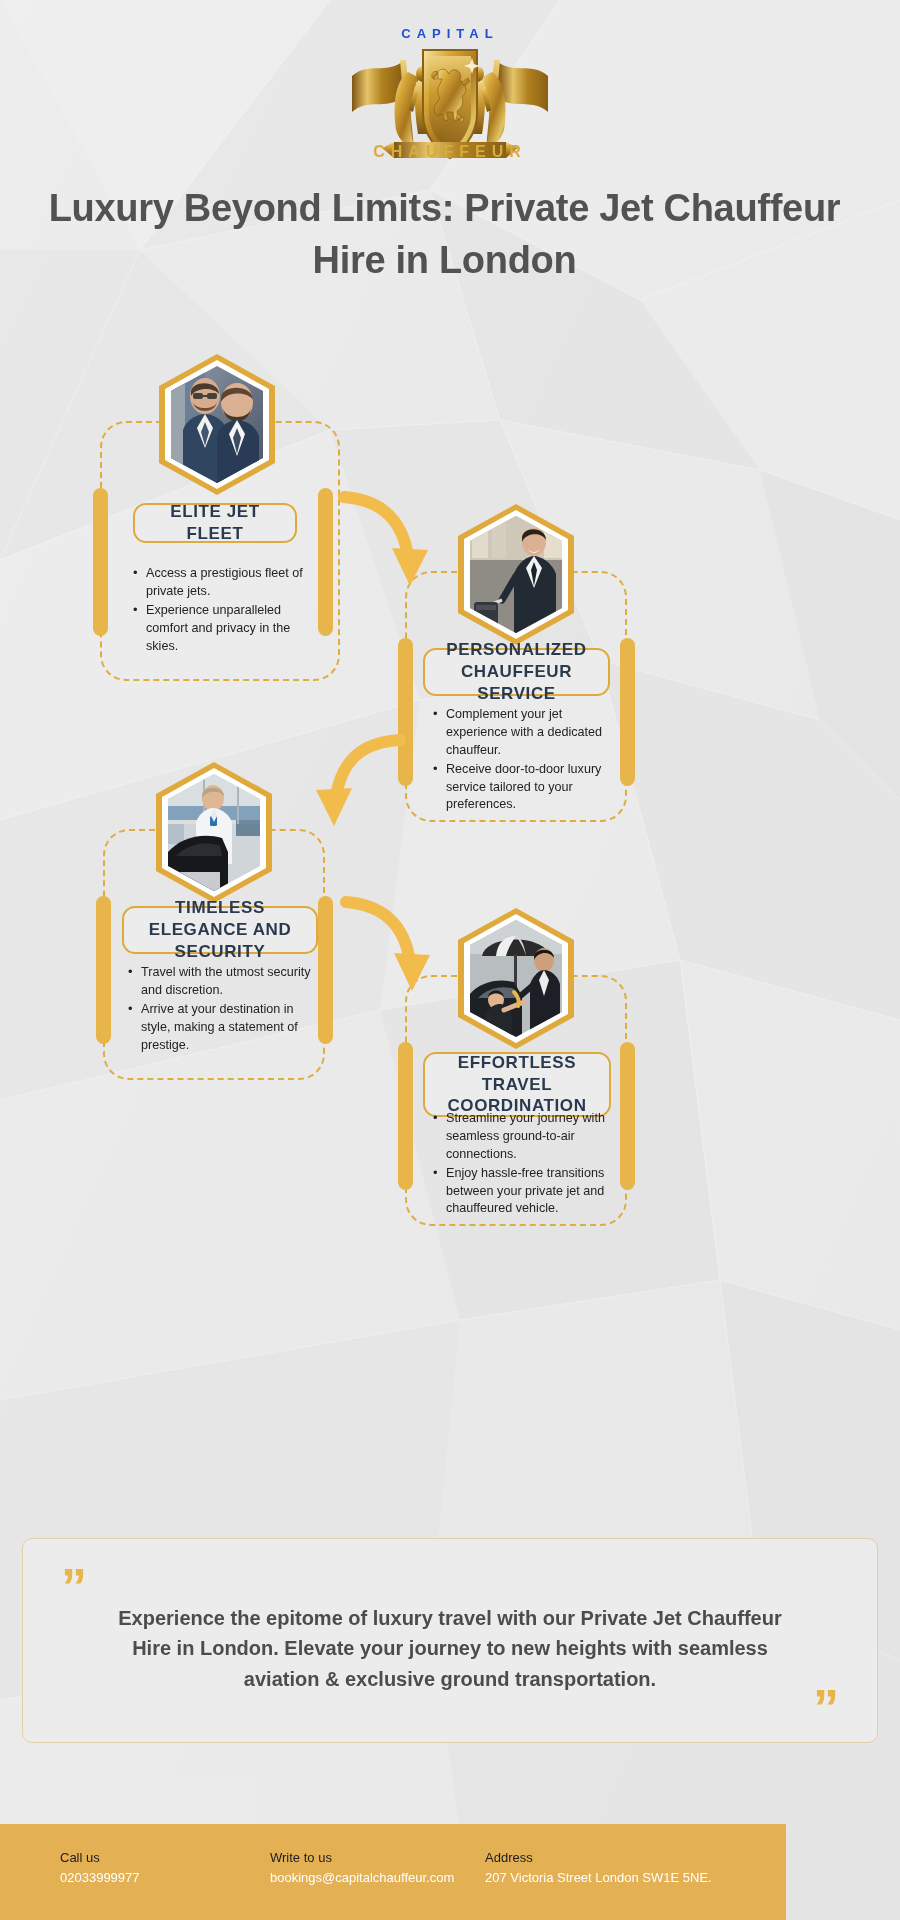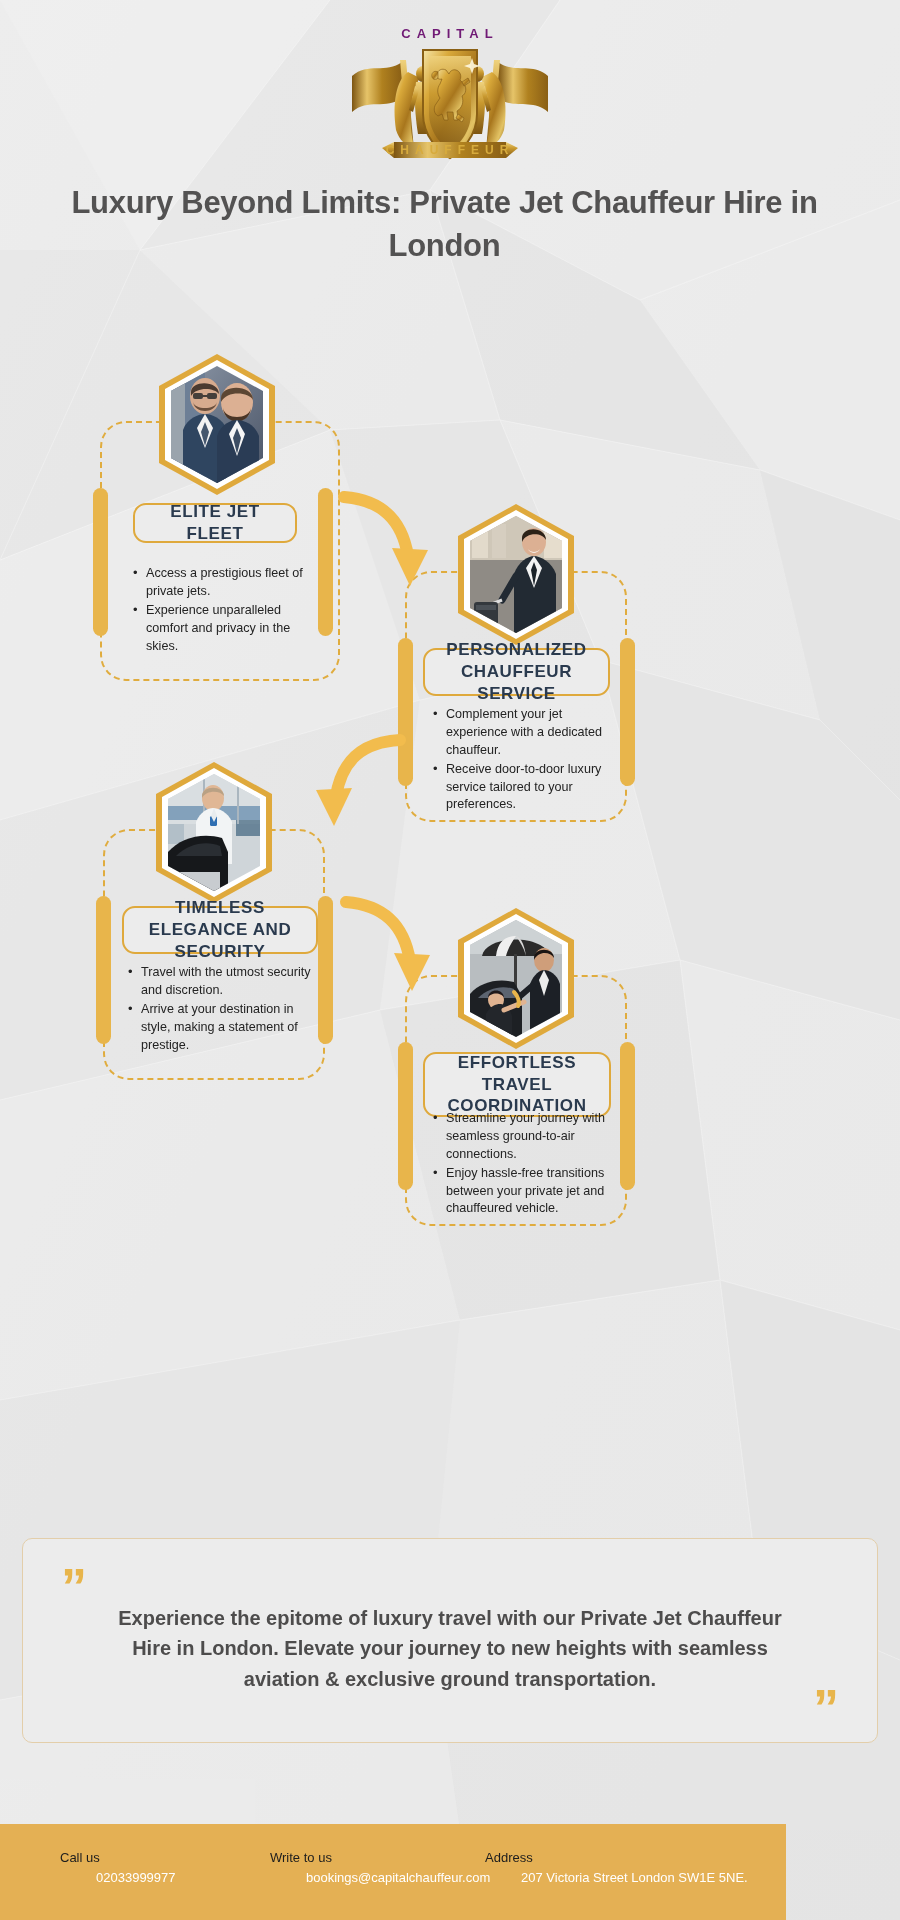--- a/index.html
+++ b/index.html
@@ -22,21 +22,21 @@
   
   .logo-wrap{
     position:absolute; left:0; right:0; top:18px;
     display:flex; justify-content:center; align-items:center;
   }
   .logo-svg{ display:block; }
 
   .main-title{
     position:absolute; left:40px; right:51px; top:182px;
     text-align:center;
-    font-size:31px;
+    font-size:38px;
     line-height:1.38;
     font-weight:bold;
     color:#535252;
     letter-spacing:-0.3px;
   }
 
   
   #flow{
     position:absolute; left:0; top:0; width:900px; height:1920px;
     z-index:3; pointer-events:none;
@@ -136,21 +136,21 @@
     left:0; bottom:0; width:786px; height:96px;
     background:#e4b054;
     display:flex;
     align-items:center;
   }
   .fcol{ position:absolute; top:26px; }
   .fcol .flabel{
     font-size:13px; color:#1d1d1d; margin-bottom:5px; font-weight:400;
   }
   .fcol .fvalue{
-    font-size:13px; color:#ffffff; font-weight:400;margin-left:36px;
+    font-size:13px; color:#ffffff; font-weight:400;
   }
   .fcol.c1{ left:60px; }
   .fcol.c2{ left:270px; }
   .fcol.c3{ left:485px; }
 </style>
 </head>
 <body>
 
 <svg id="bg-texture" viewBox="0 0 900 1920" preserveAspectRatio="none">
   <defs>
@@ -277,22 +277,22 @@
       </g>
 
       <path d="M64,124 L176,124 L176,140 L64,140 Z" fill="url(#goldC)"></path>
       <path d="M64,124 L52,130 L64,140 Z" fill="url(#goldB)"></path>
       <path d="M176,124 L188,130 L176,140 Z" fill="url(#goldB)"></path>
 
       <path d="M142,40 L144,46 L150,48 L144,50 L142,56 L140,50 L134,48 L140,46 Z" fill="#fff8df" opacity="0.9"></path>
     </svg>
   </div>
 
-  <div class="logo-text-top" style="position:absolute;left:0;right:0;top:26px;text-align:center;font-size:13px;letter-spacing:6px;color:#701a75;font-weight:bold;">CAPITAL</div>
-  <div class="logo-text-bottom" style="position:absolute;left:0;right:0;top:143px;text-align:center;font-size:12px;letter-spacing:6px;color:#d7ab3d;font-weight:bold;">CHAUFFEUR</div>
+  <div class="logo-text-top" style="position:absolute;left:0;right:0;top:26px;text-align:center;font-size:13px;letter-spacing:6px;color:#1d4ed8;font-weight:bold;">CAPITAL</div>
+  <div class="logo-text-bottom" style="position:absolute;left:0;right:0;top:143px;text-align:center;font-size:16px;letter-spacing:6px;color:#d7ab3d;font-weight:bold;">CHAUFFEUR</div>
 
   <h1 class="main-title">Luxury Beyond Limits: Private Jet Chauffeur Hire in London</h1>
 
   <div class="card">
     <div class="card-box" style="left:100px; top:421px; width:240px; height:260px;"></div>
     <div class="bar" style="left:93px;  top:488px; height:148px;"></div>
     <div class="bar" style="left:318px; top:488px; height:148px;"></div>
 
     <div class="hex-holder" style="left:153px; top:352px;">
       <svg class="hex-svg" width="128" height="145" viewBox="0 0 128 145">

